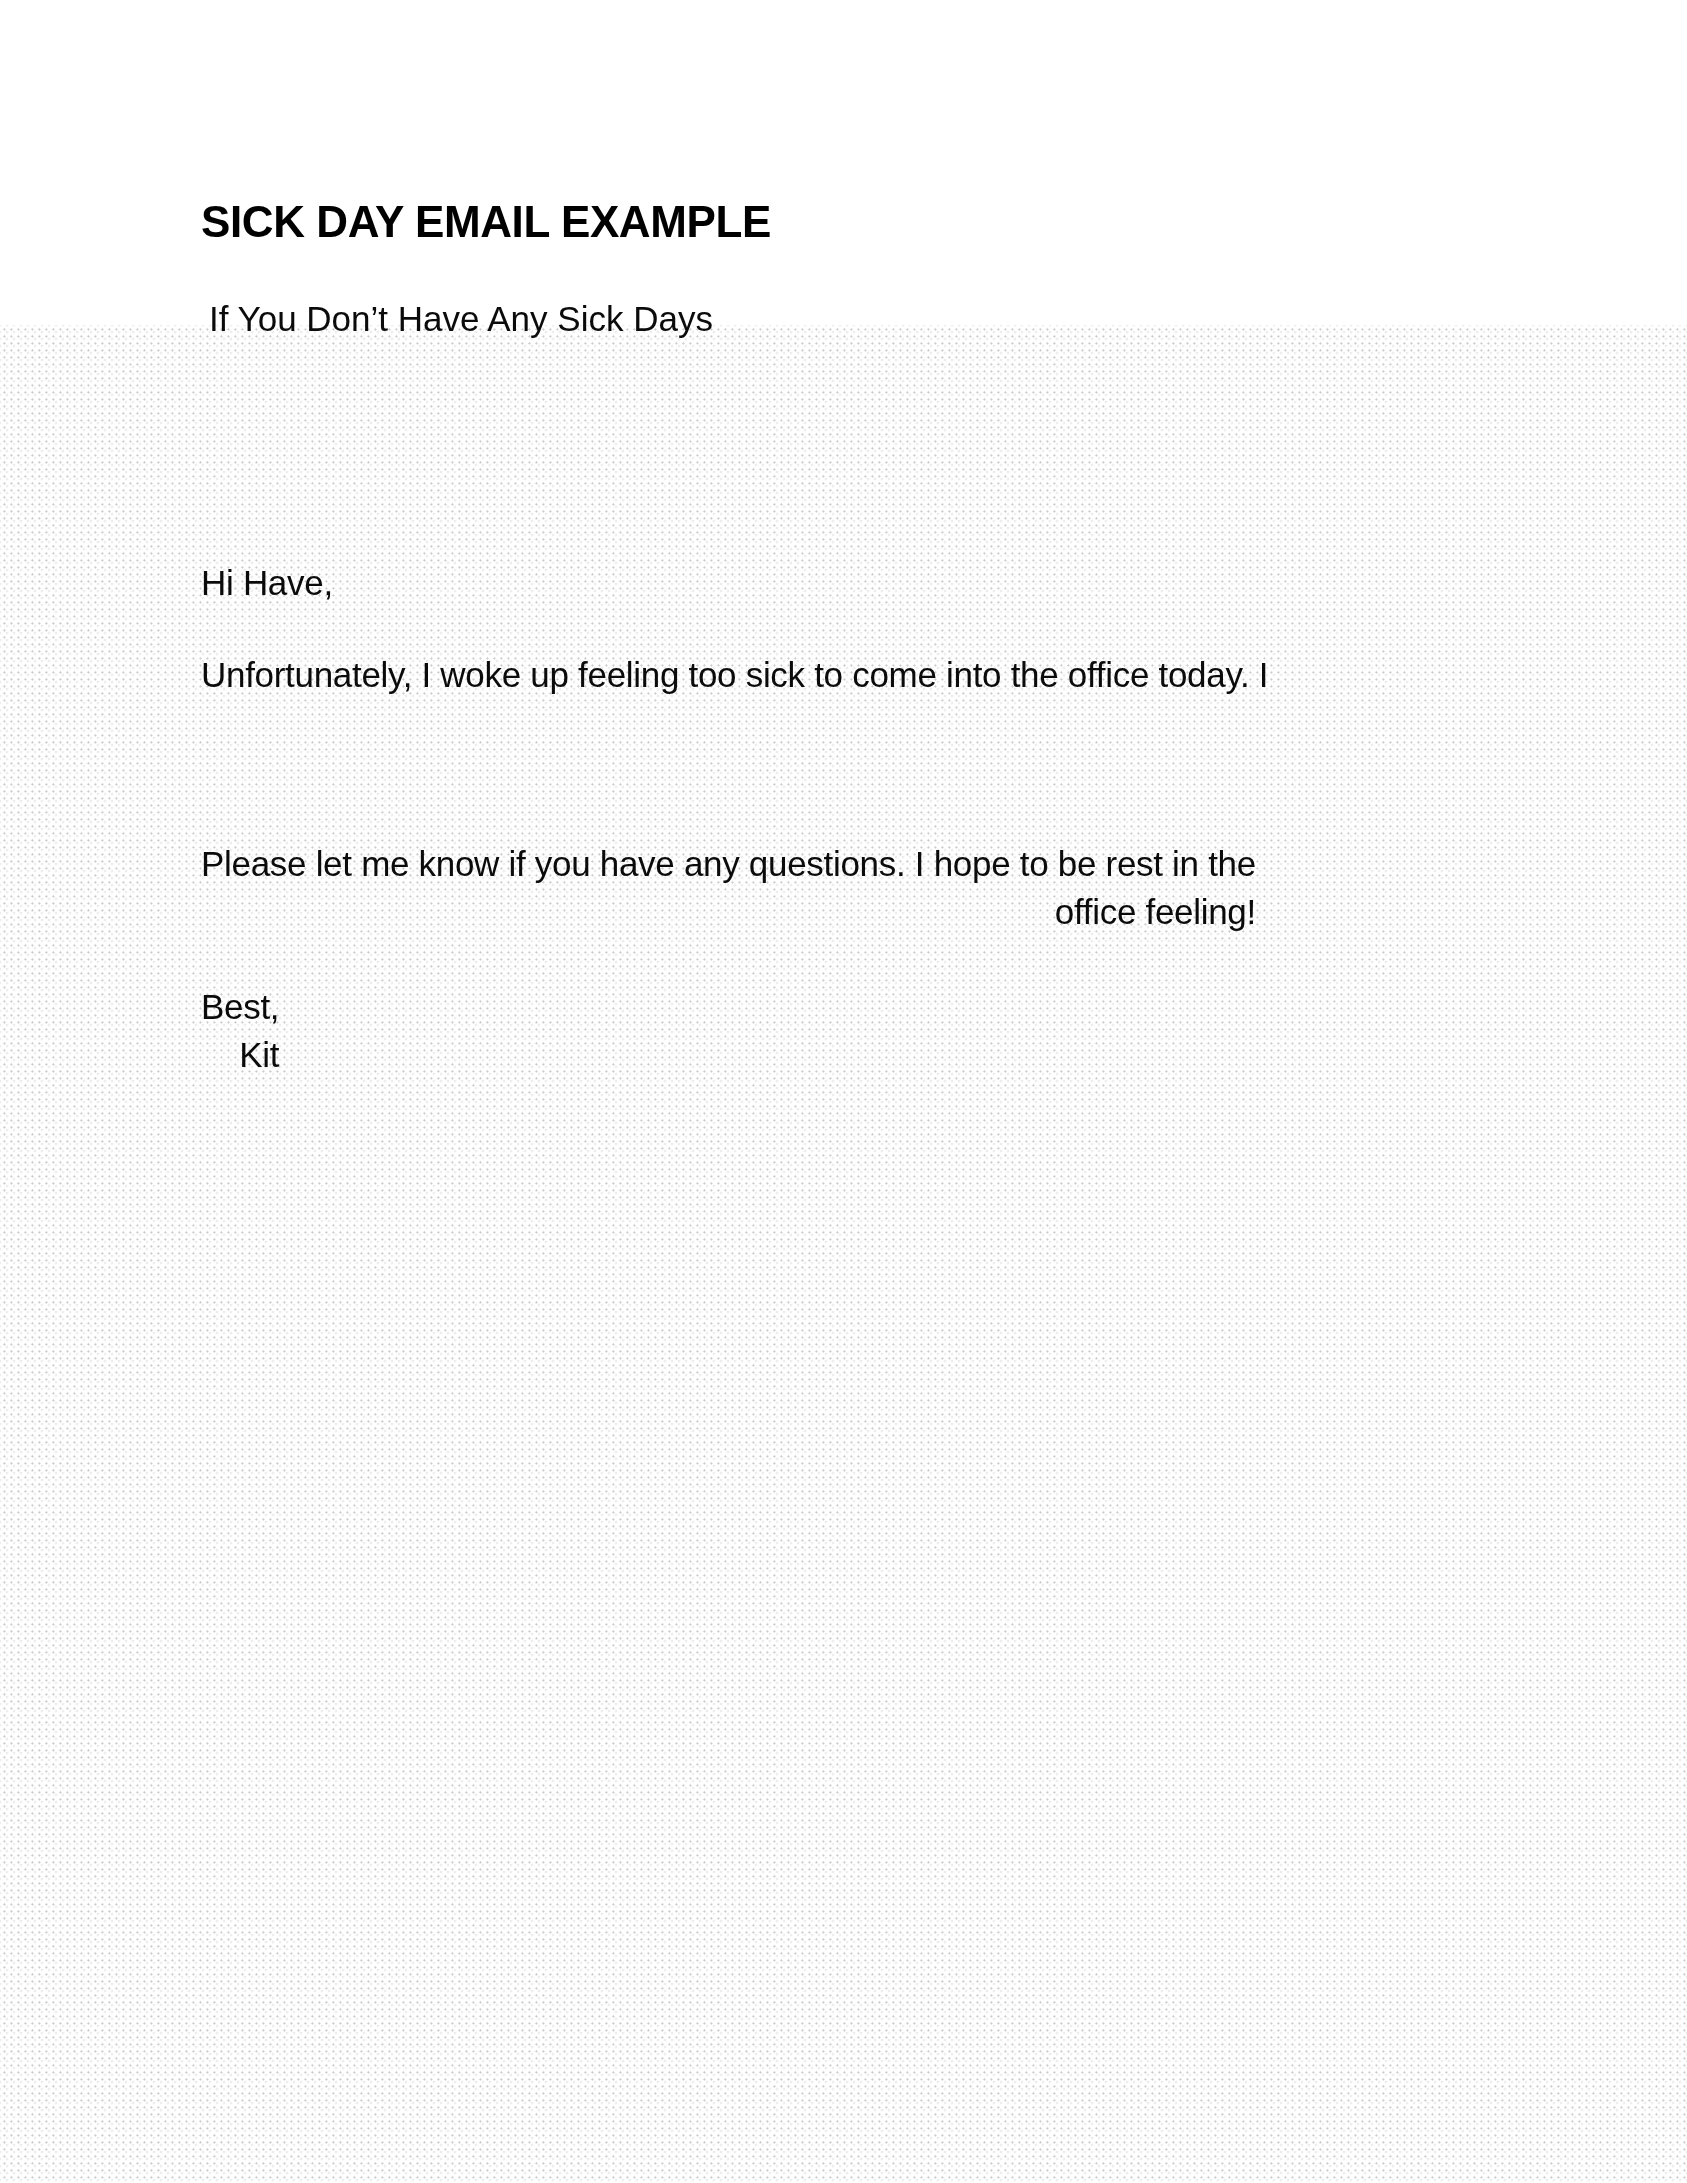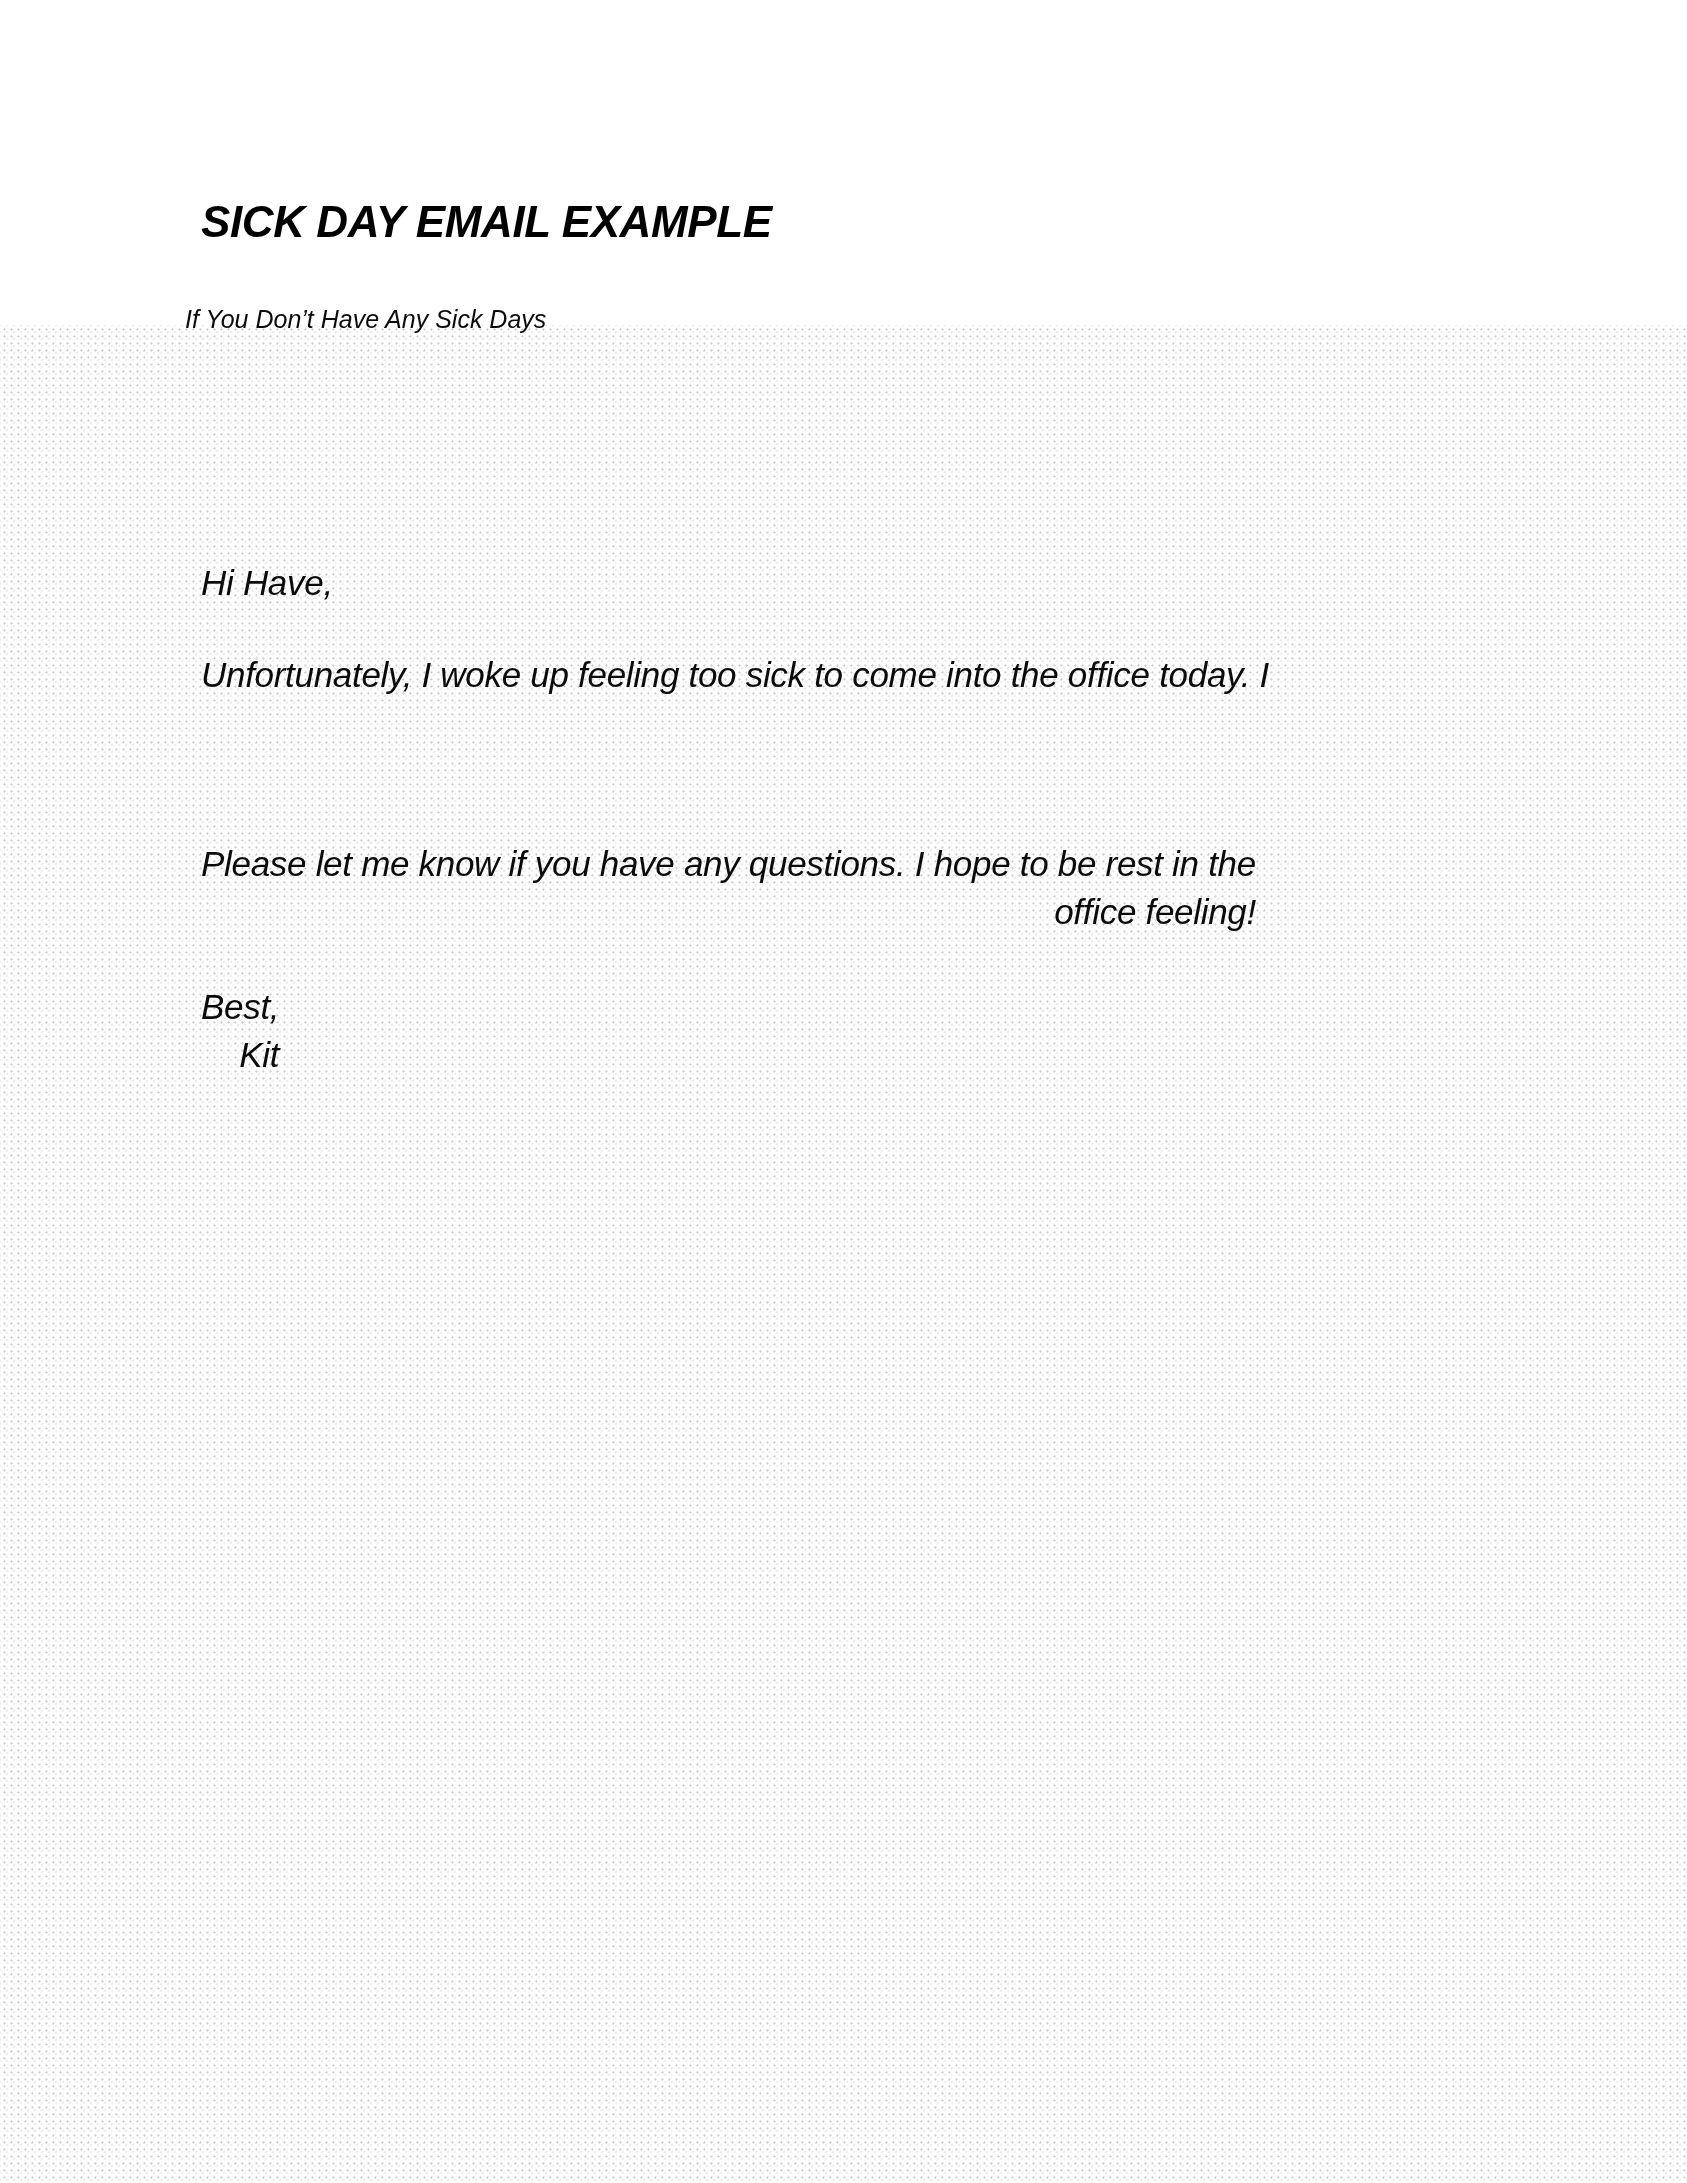--- a/index.html
+++ b/index.html
@@ -1,21 +1,21 @@
 <!DOCTYPE html>
 <html style="--page-bg: #ffffff; --text-color: #0b0b0b; --dot-color-1: #c8c8c8; --dot-color-2: #e2e2e2;font-size:14px"><head>
 <meta charset="utf-8">
 <style>
   :root {
     --page-bg: #ffffff;
     --text-color: #0b0b0b;
     --dot-color-1: #c8c8c8;
     --dot-color-2: #e2e2e2;
   }
-  * { margin: 0; padding: 0; box-sizing: border-box; font-style: italic; }
+  * { margin: 0; padding: 0; box-sizing: border-box; }
   html, body {
     background: var(--page-bg);
     font-family: "Liberation Sans", "DejaVu Sans", sans-serif;
   }
   .page {
     position: relative;
     width: 1687px;
     height: 2184px;
     background: var(--page-bg);
     overflow: hidden;
@@ -39,23 +39,23 @@
     left: 201px;
     top: 197px;
     font-size: 44px;
     font-weight: bold;
     letter-spacing: -0.4px;
     color: #000000;
     white-space: nowrap;
   }
   .subtitle {
     position: absolute;
-    left: 185px;
+    left: 209px;
     top: 295px;
-    font-size: 25px;
+    font-size: 35px;
     line-height: 48px;
     color: var(--text-color);
     white-space: nowrap;
   }
   .block {
     position: absolute;
     left: 201px;
     font-size: 35px;
     line-height: 48px;
     letter-spacing: -0.3px;

